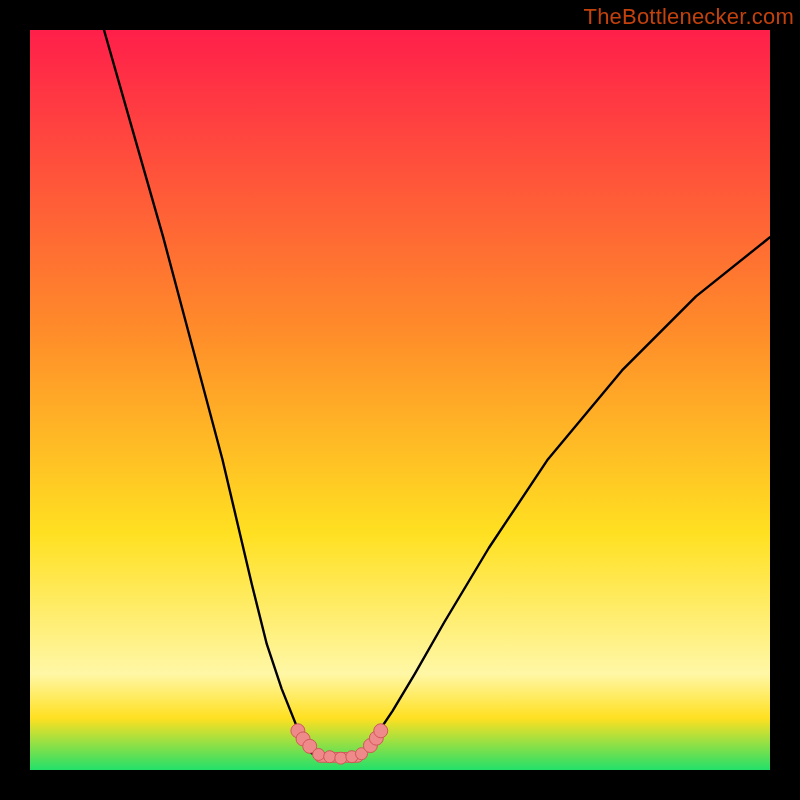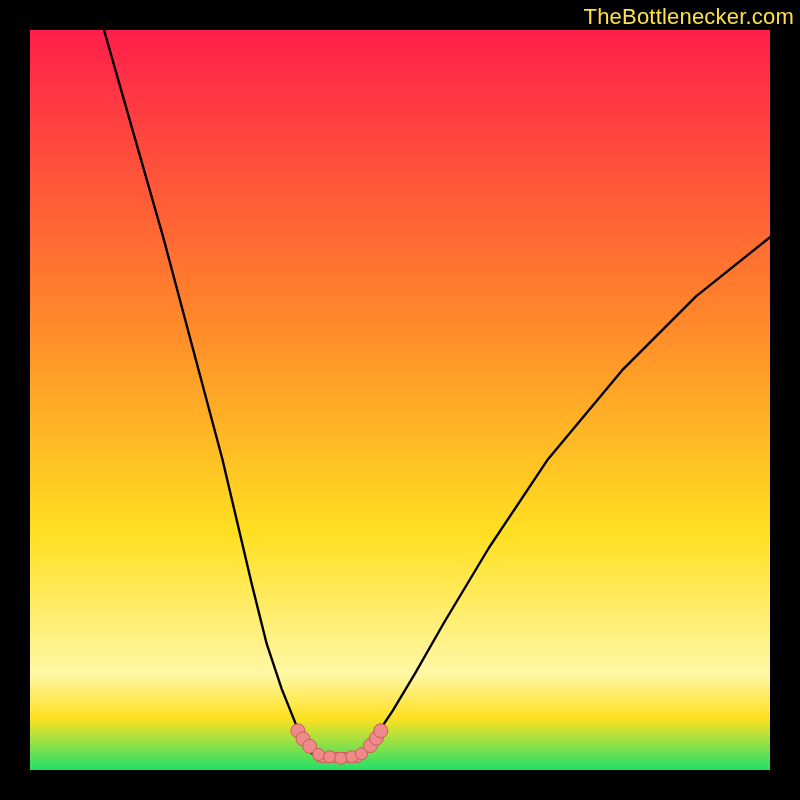--- a/index.html
+++ b/index.html
@@ -23,21 +23,21 @@
     position: absolute;
     left: 0;
     top: 0;
     width: 740px;
     height: 740px;
   }
   .watermark {
     position: absolute;
     top: 4px;
     right: 6px;
-    color: #fde047;
+    color: #c2410c;
     font-size: 22px;
     font-weight: 500;
     letter-spacing: 0.2px;
   }
 </style>
 </head>
 <body>
 
 <div class="frame">
   <svg class="plot-area" viewBox="0 0 740 740" preserveAspectRatio="none">

